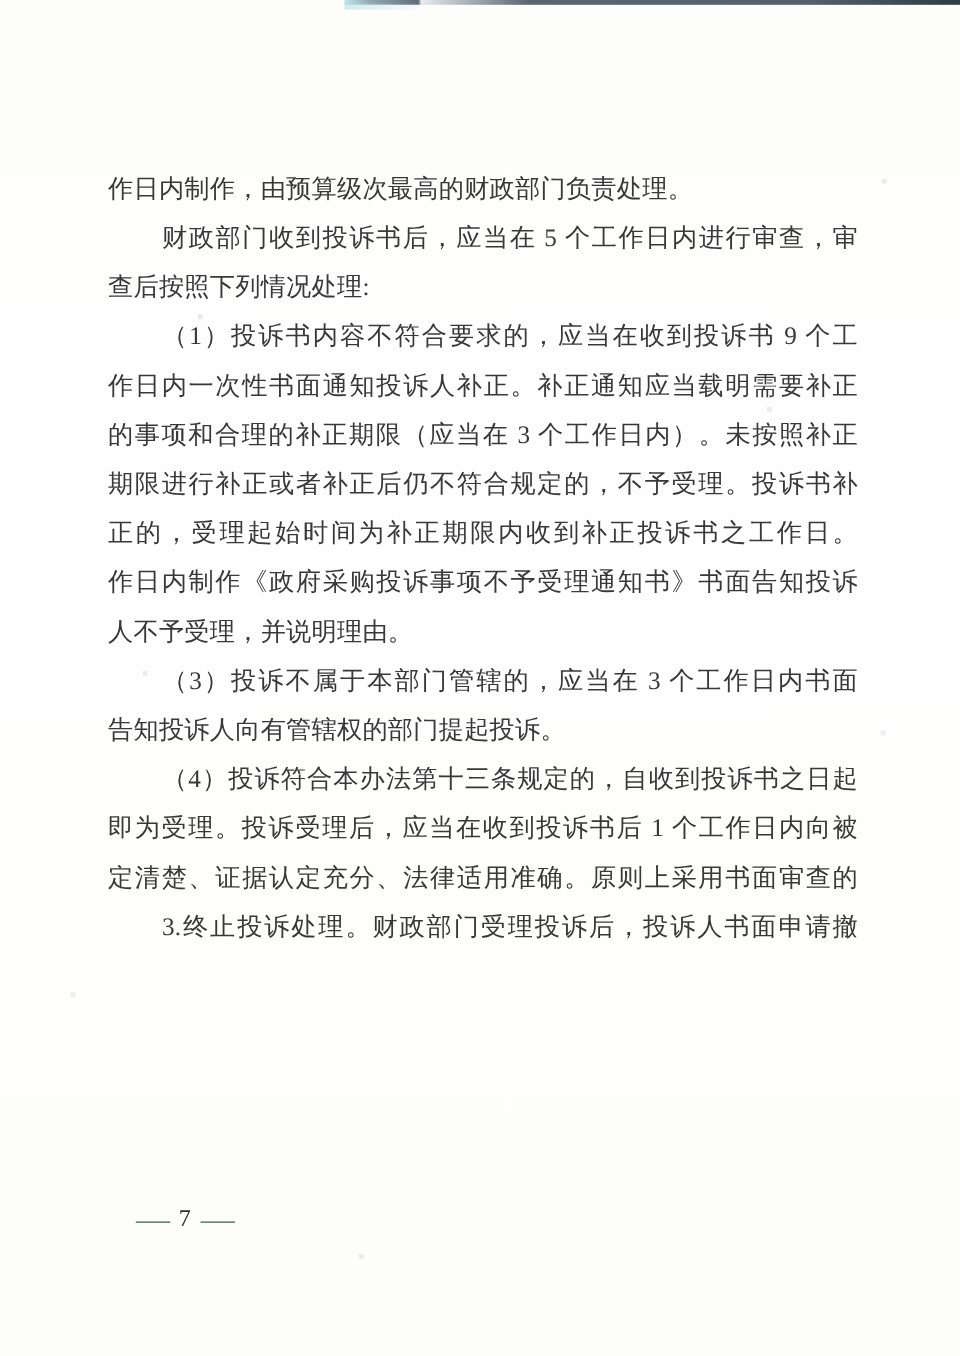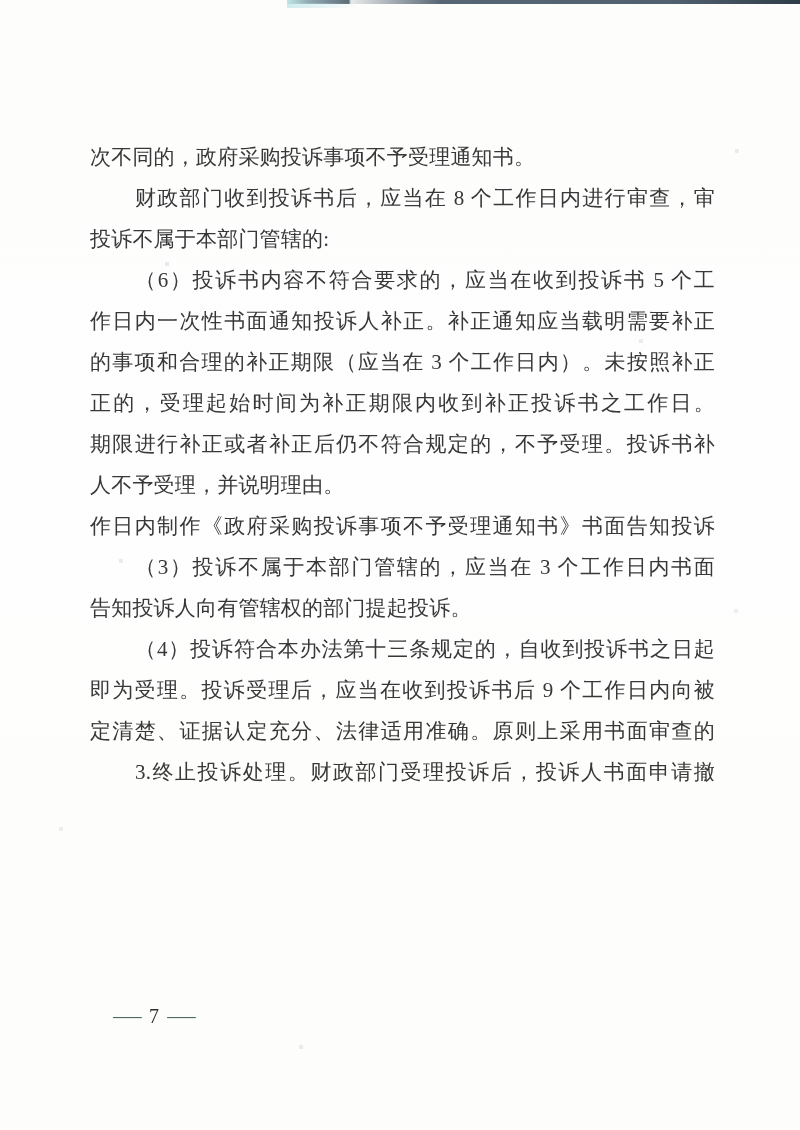--- a/index.html
+++ b/index.html
@@ -95,34 +95,34 @@
 </style>
 </head>
 <body>
 
 <div class="page">
 
   <div class="scan-edge"></div>
   <div class="speckles"></div>
 
   <div class="content">
-    <div class="ln">次不同的，政府采购投诉事项不予受理通知书。</div>
-    <div class="ln j i">财政部门收到投诉书后，应当在 8 个工作日内进行审查，审</div>
-    <div class="ln">投诉不属于本部门管辖的:</div>
-    <div class="ln j i">（6）投诉书内容不符合要求的，应当在收到投诉书 5 个工</div>
+    <div class="ln">作日内制作，由预算级次最高的财政部门负责处理。</div>
+    <div class="ln j i">财政部门收到投诉书后，应当在 5 个工作日内进行审查，审</div>
+    <div class="ln">查后按照下列情况处理:</div>
+    <div class="ln j i">（1）投诉书内容不符合要求的，应当在收到投诉书 9 个工</div>
     <div class="ln j">作日内一次性书面通知投诉人补正。补正通知应当载明需要补正</div>
     <div class="ln j">的事项和合理的补正期限（应当在 3 个工作日内）。未按照补正</div>
+    <div class="ln j">期限进行补正或者补正后仍不符合规定的，不予受理。投诉书补</div>
     <div class="ln j">正的，受理起始时间为补正期限内收到补正投诉书之工作日。</div>
-    <div class="ln j">期限进行补正或者补正后仍不符合规定的，不予受理。投诉书补</div>
+    <div class="ln j">作日内制作《政府采购投诉事项不予受理通知书》书面告知投诉</div>
     <div class="ln">人不予受理，并说明理由。</div>
-    <div class="ln j">作日内制作《政府采购投诉事项不予受理通知书》书面告知投诉</div>
     <div class="ln j i">（3）投诉不属于本部门管辖的，应当在 3 个工作日内书面</div>
     <div class="ln">告知投诉人向有管辖权的部门提起投诉。</div>
     <div class="ln j i">（4）投诉符合本办法第十三条规定的，自收到投诉书之日起</div>
-    <div class="ln j">即为受理。投诉受理后，应当在收到投诉书后 9 个工作日内向被</div>
+    <div class="ln j">即为受理。投诉受理后，应当在收到投诉书后 1 个工作日内向被</div>
     <div class="ln j">定清楚、证据认定充分、法律适用准确。原则上采用书面审查的</div>
     <div class="ln j i">3.终止投诉处理。财政部门受理投诉后，投诉人书面申请撤</div>
   </div>
 
   <div class="page-number">
     <span class="dash">—</span>
     <span class="num">7</span>
     <span class="dash">—</span>
   </div>
 

